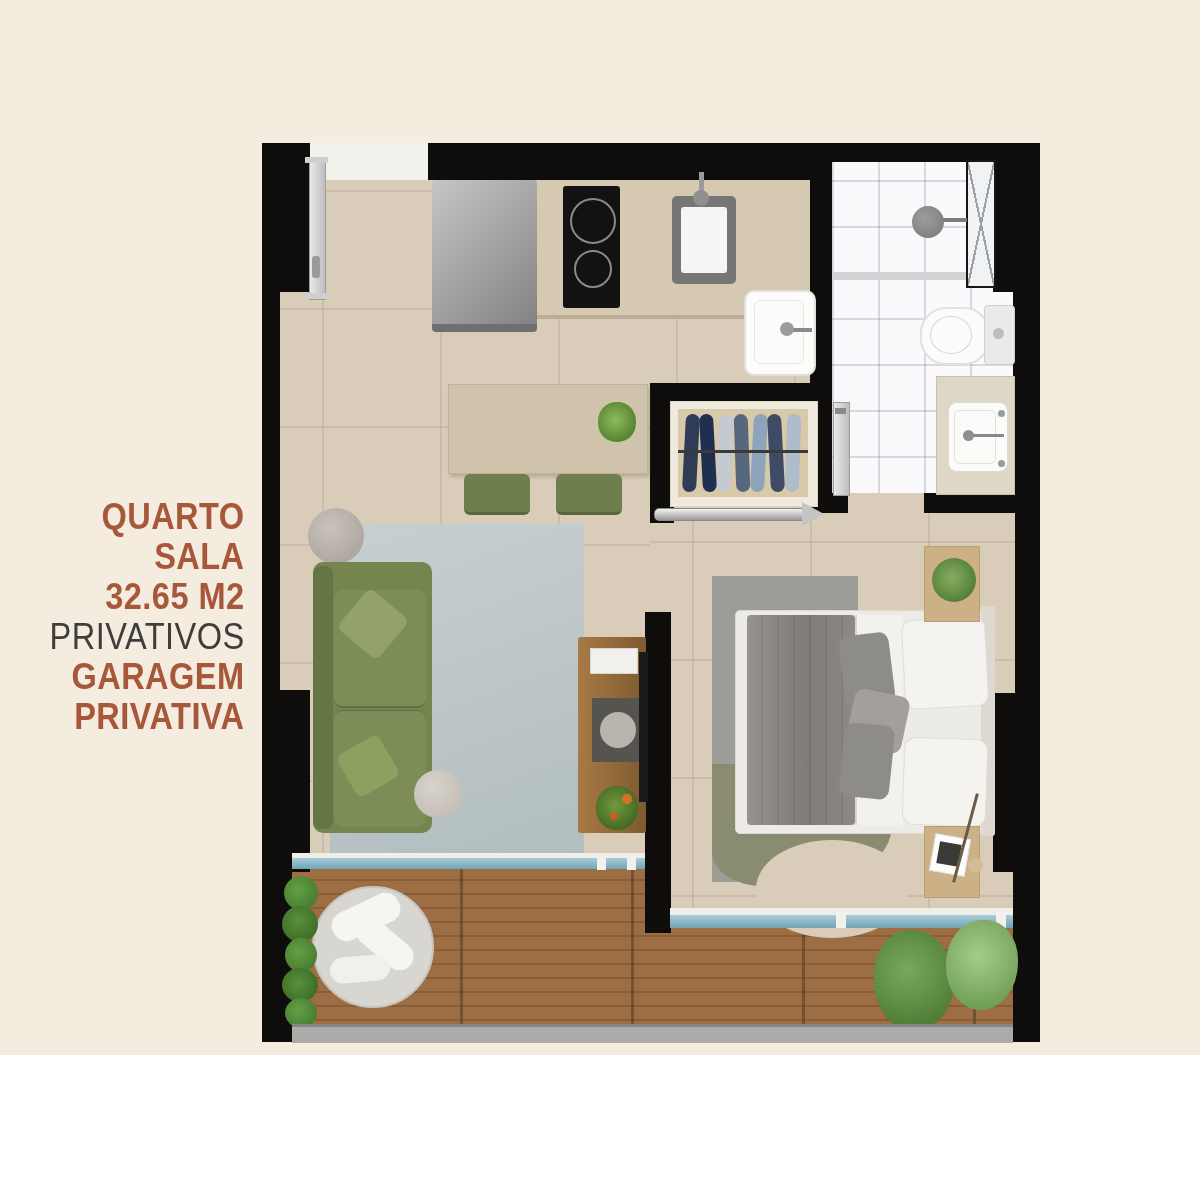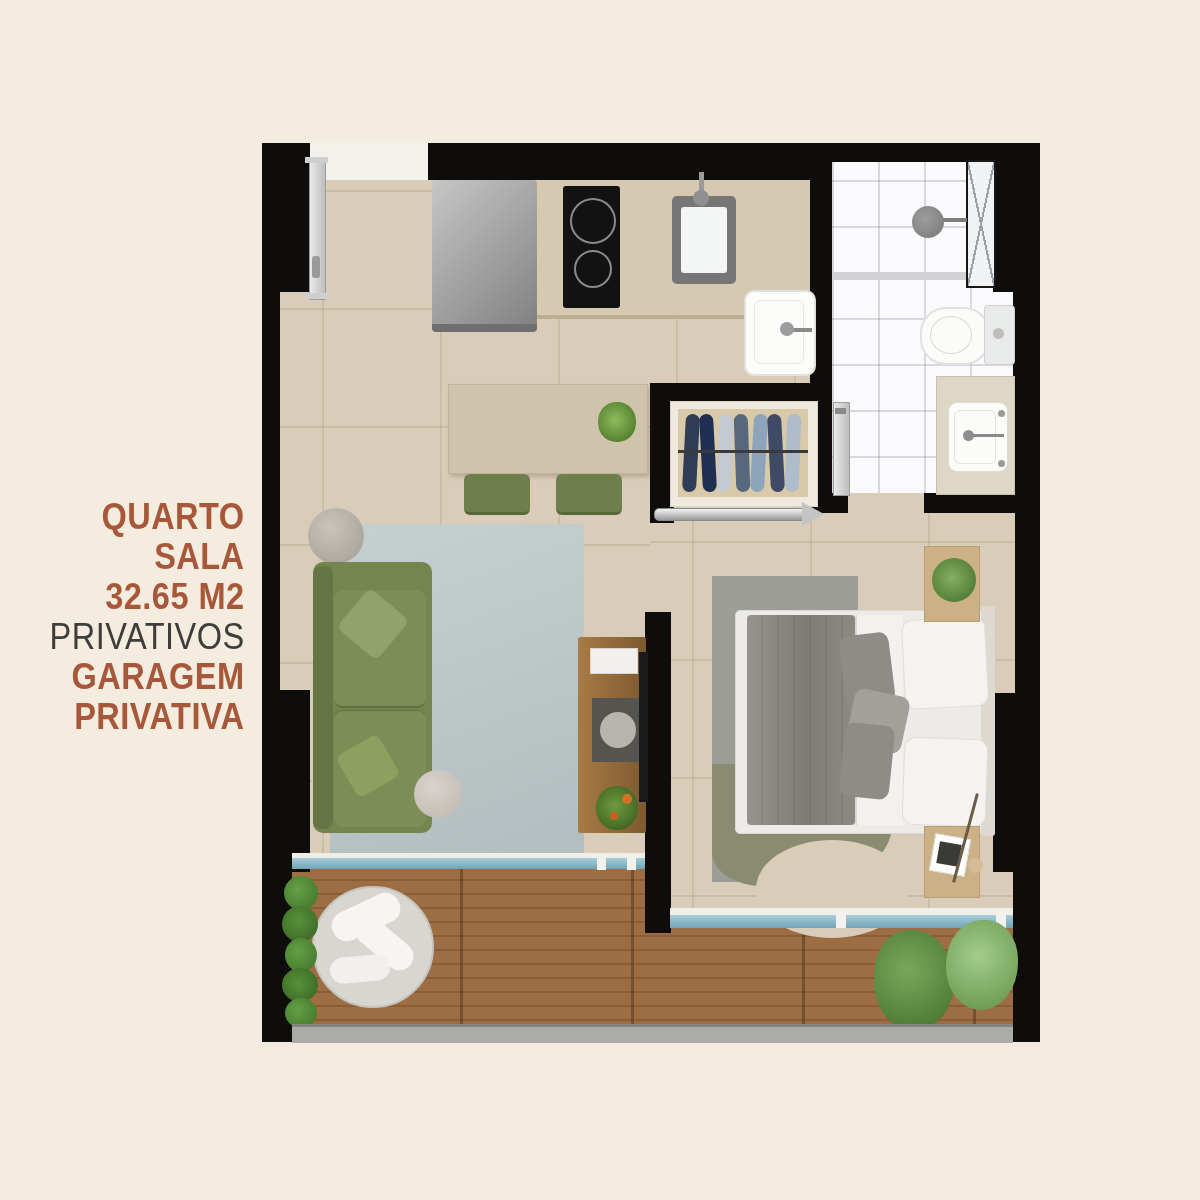--- a/index.html
+++ b/index.html
@@ -1,17 +1,17 @@
 <!DOCTYPE html>
 <html><head>
 <meta charset="utf-8">
 <style>
   html,body{margin:0;padding:0}
   body{font-family:"Liberation Sans",sans-serif}
-  #canvas{position:relative;width:1200px;height:1200px;background:#f4ecdf;overflow:hidden}
+  #canvas{position:relative;width:1200px;height:1055px;background:#f4ecdf;overflow:hidden}
   .abs{position:absolute}
   .wall{position:absolute;background:#0e0d0b}
 
   
   .floor-tile{position:absolute;background-color:#d9cdb9;
     background-image:linear-gradient(rgba(125,110,85,.16) 2px,transparent 2px),
                      linear-gradient(90deg,rgba(125,110,85,.16) 2px,transparent 2px);
     background-size:118px 118px;background-position:42px 28px}
   .floor-bath{position:absolute;background-color:#fafafc;
     background-image:linear-gradient(rgba(128,128,145,.28) 2px,transparent 2px),

